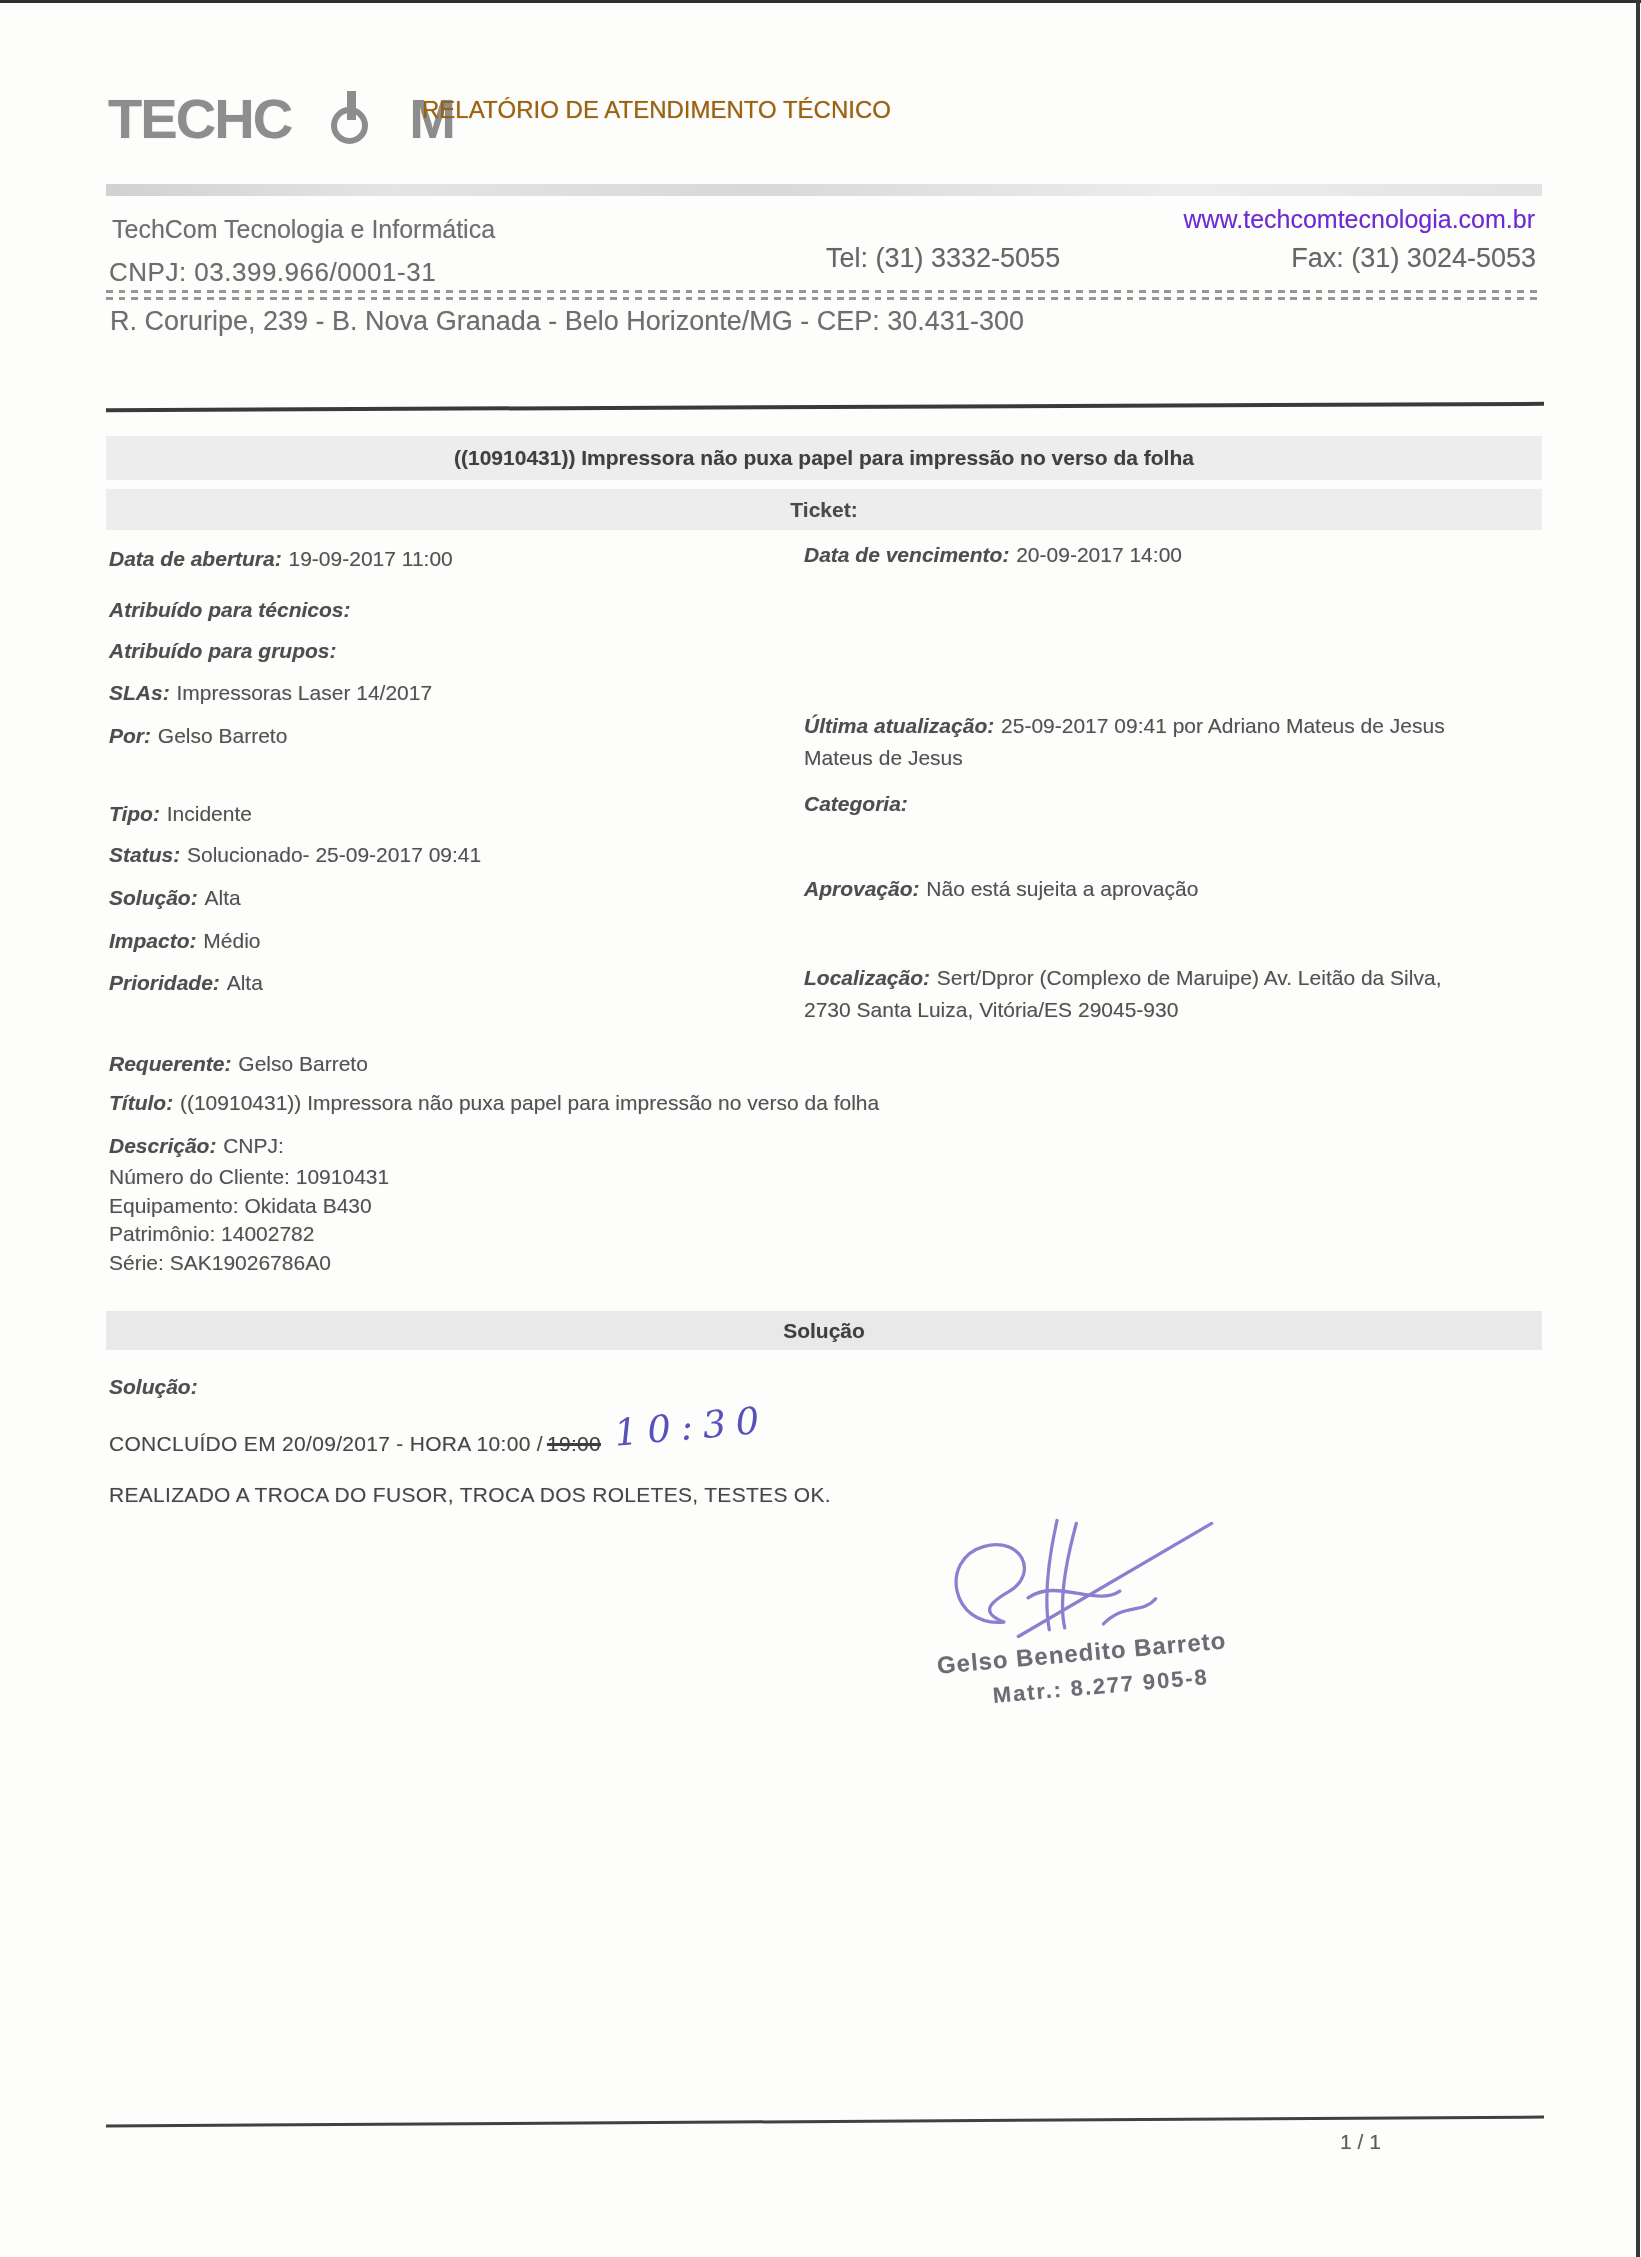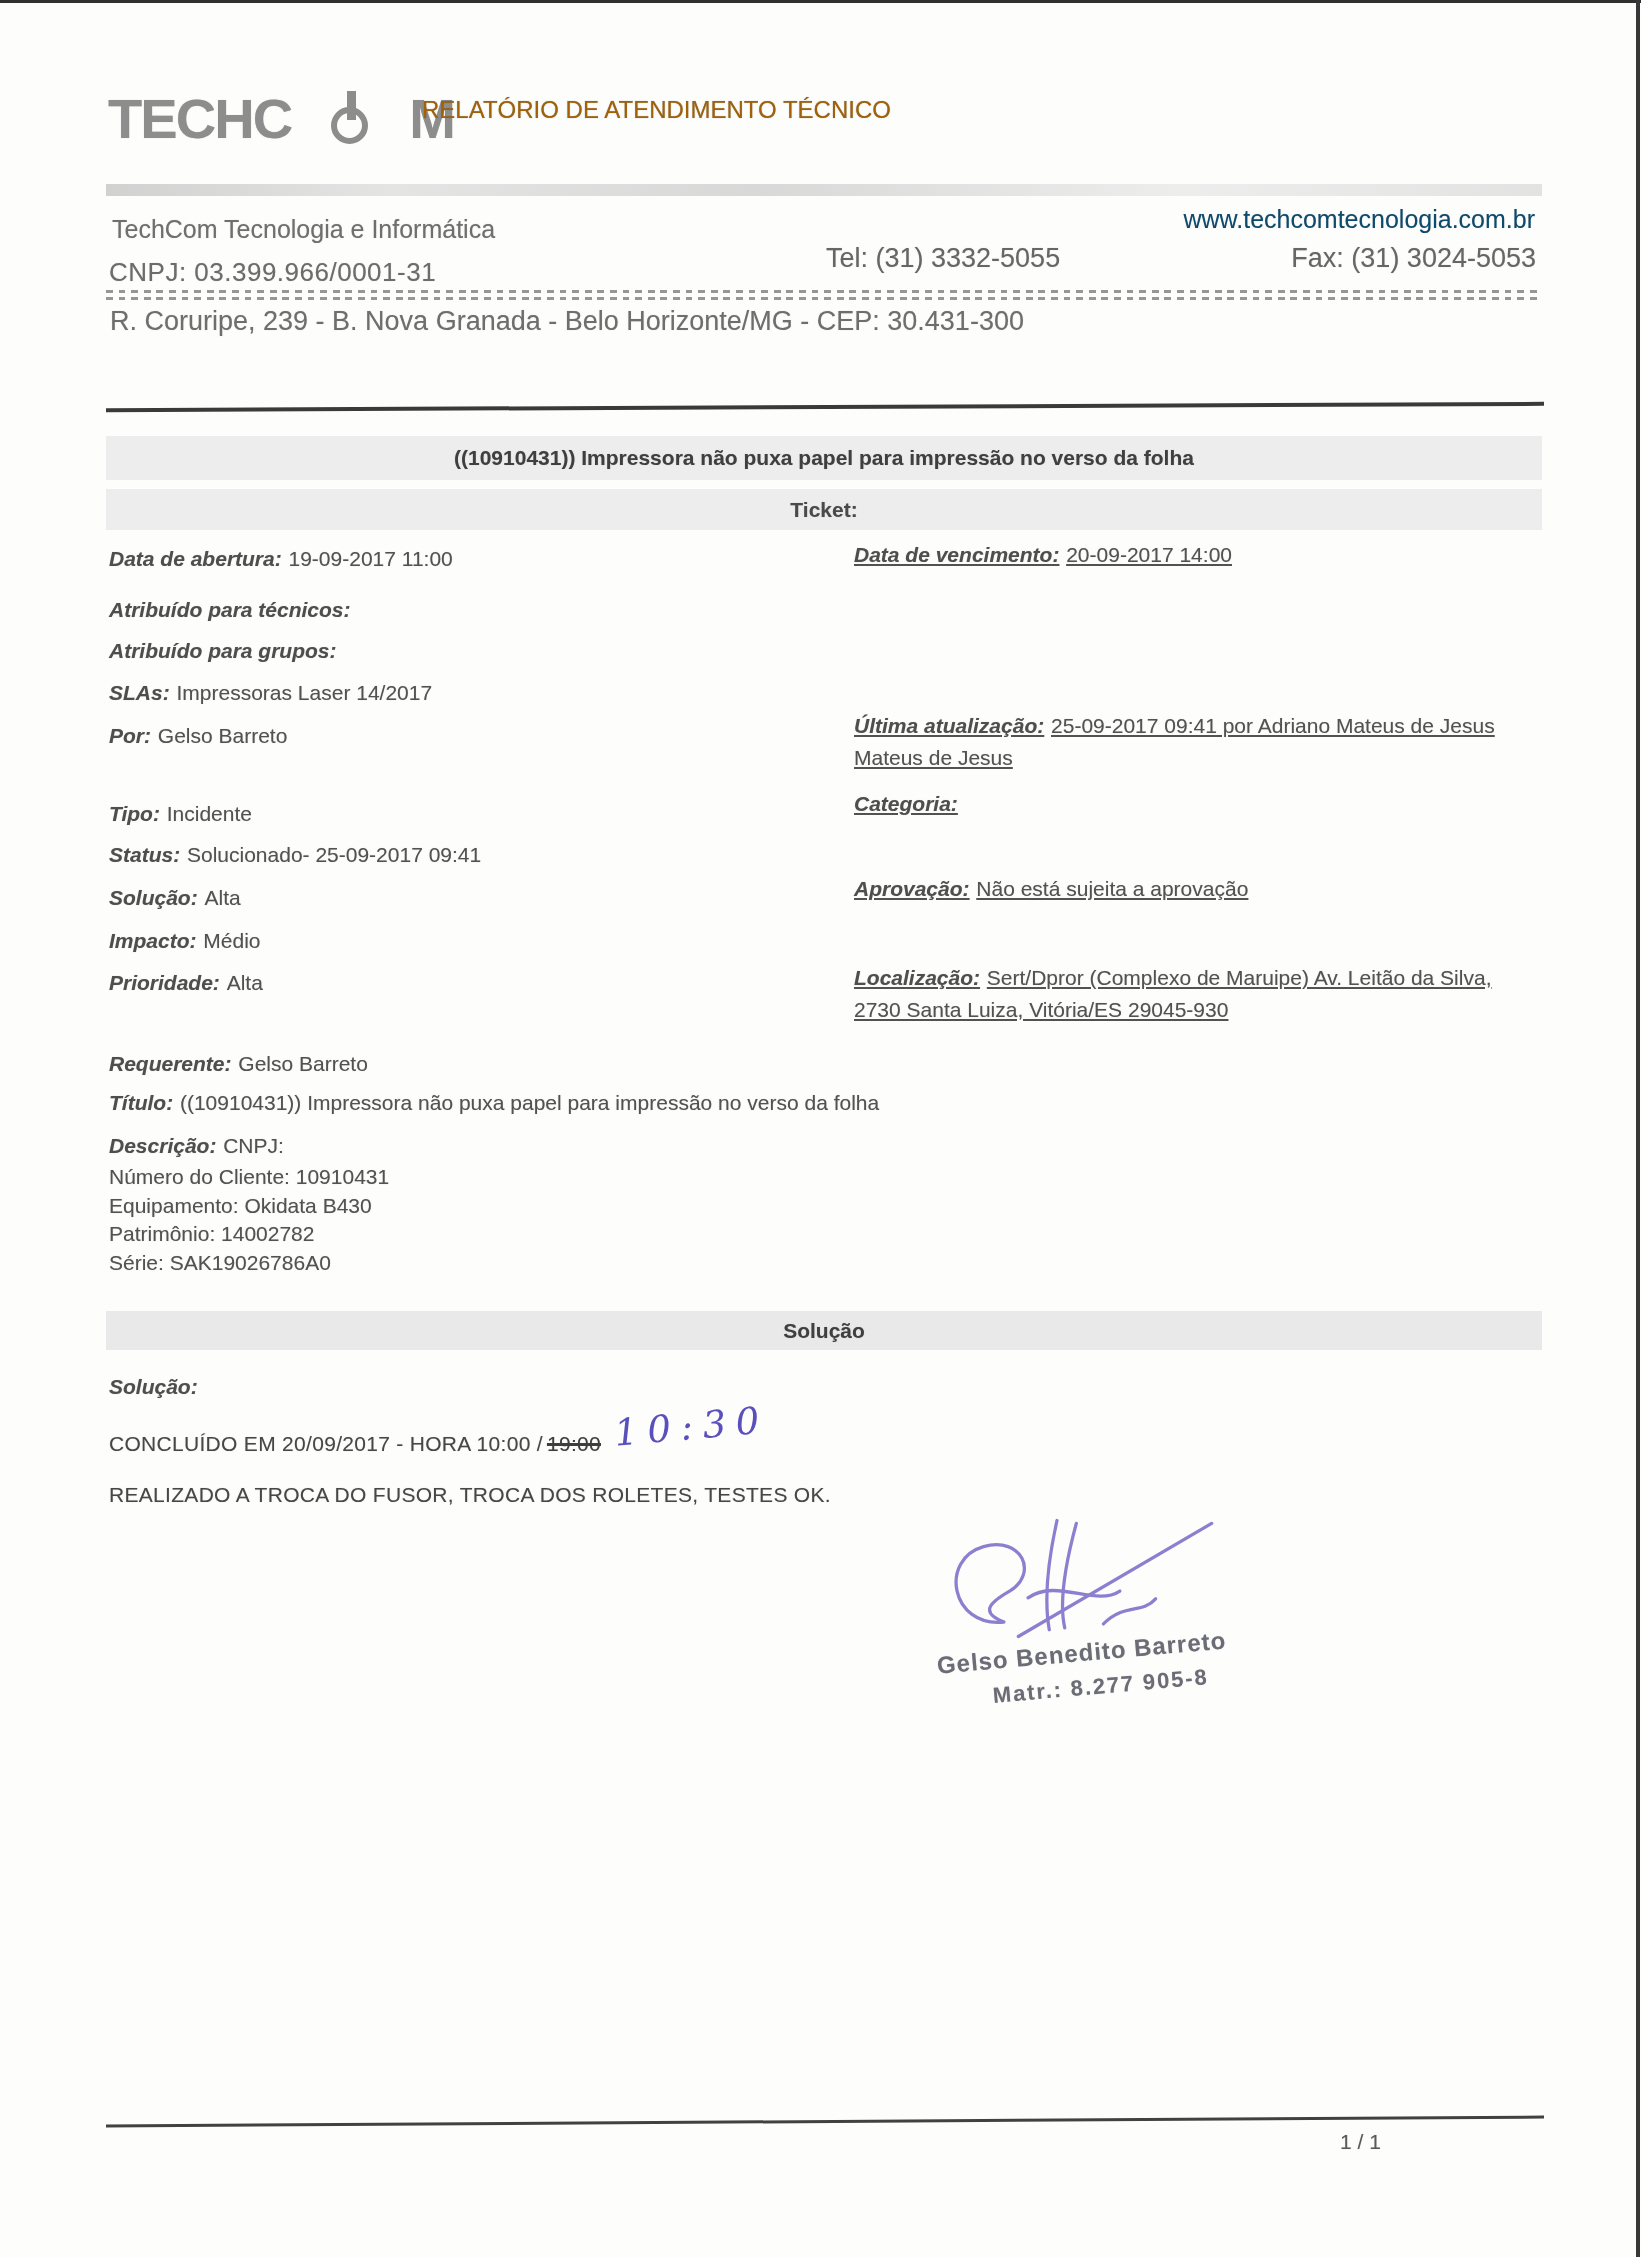--- a/index.html
+++ b/index.html
@@ -16,40 +16,40 @@
   .logo{position:absolute;left:108px;top:91px;display:flex;align-items:flex-end;gap:33px;}
   .logo-txt{font-size:56px;font-weight:700;color:#8d8d8d;letter-spacing:-1.9px;line-height:1;}
   .power{position:relative;display:inline-block;width:46px;height:56px;margin:0 2.9px;}
   .power .ring{position:absolute;bottom:2.9px;left:3.9px;width:25px;height:25px;border:6.8px solid #8d8d8d;border-radius:50%;}
   .power .stem{position:absolute;top:0;left:20px;width:8.7px;height:29px;background:#8d8d8d;box-shadow:0 0 0 3.9px #fdfdfc;}
   .report-title{position:absolute;left:422px;top:96px;font-size:24px;color:#a16207;text-shadow:0 0 1px rgba(70,70,70,.55);}
   .header-strip{position:absolute;left:106px;top:184px;width:1436px;height:11.6px;opacity:.8;
     background:linear-gradient(90deg,#c6c6c6 0%,#dedede 20%,#cfcfcf 45%,#e9e9e9 75%,#dcdcdc 100%);}
   .company{position:absolute;left:112px;top:215px;font-size:25px;color:#6f6f6f;}
   .cnpj{position:absolute;left:109px;top:257px;font-size:26px;color:#6c6c6c;letter-spacing:0.5px;}
-  .website{position:absolute;left:956px;top:205px;width:579px;text-align:right;font-size:25px;color:#0c4a6e;}
+  .website{position:absolute;left:956px;top:205px;width:579px;text-align:right;font-size:25px;color:#6d28d9;}
   .telfax{position:absolute;left:826px;top:243px;width:710px;display:flex;justify-content:space-between;font-size:27px;color:#666;}
   .dashsep{position:absolute;left:106px;top:290px;width:1436px;}
   .dashrow{height:2.9px;margin-bottom:3.9px;background:repeating-linear-gradient(90deg,#969696 0 6.8px,transparent 6.8px 12.6px);}
   .address{position:absolute;left:110px;top:306px;font-size:27px;color:#6e6e6e;}
   .authorization{position:absolute;left:110px;top:353px;font-size:25px;color:#767676;}
   .rule{position:absolute;left:106px;width:1438px;background:#3a3a3a;}
   .rule-header{top:405px;height:3.9px;transform:rotate(-.25deg);}
   .rule-footer{top:2120px;height:2.9px;background:#414141;transform:rotate(-.35deg);}
 
   
   .bar{position:absolute;left:106px;width:1436px;display:flex;align-items:center;justify-content:center;background:#ededed;color:#3f3f3f;}
   .subject-bar{top:436px;height:44px;font-weight:700;font-size:21px;}
   .ticket-bar{top:489px;height:41px;font-size:21px;color:#4a4a4a;}
   .solution-bar{top:1311px;height:39px;font-weight:700;font-size:21px;background:#e9e9e9;}
   .b{font-weight:700;}
 
   
   .field{position:absolute;left:109px;font-size:21px;color:#525252;line-height:1.5;}
-  .fieldR{left:854px;width:647px;text-decoration:underline;}
+  .fieldR{left:804px;width:647px;}
   .fl{font-weight:700;font-style:italic;color:#4e4e4e;}
   .fv{margin-left:6.8px;}
 
   
   .sol-line{position:absolute;left:109px;font-size:21px;color:#474747;letter-spacing:0.3px;white-space:nowrap;}
   .line1{top:1417px;}
   .line2{top:1483px;}
   .strike{margin-left:4px;text-decoration:line-through;text-decoration-thickness:2.9px;color:#3e3e3e;}
   .handwriting{display:inline-block;margin-left:13.5px;position:relative;top:-11.6px;
     font-family:"DejaVu Serif",serif;font-style:italic;font-size:37px;color:#5a50bd;

